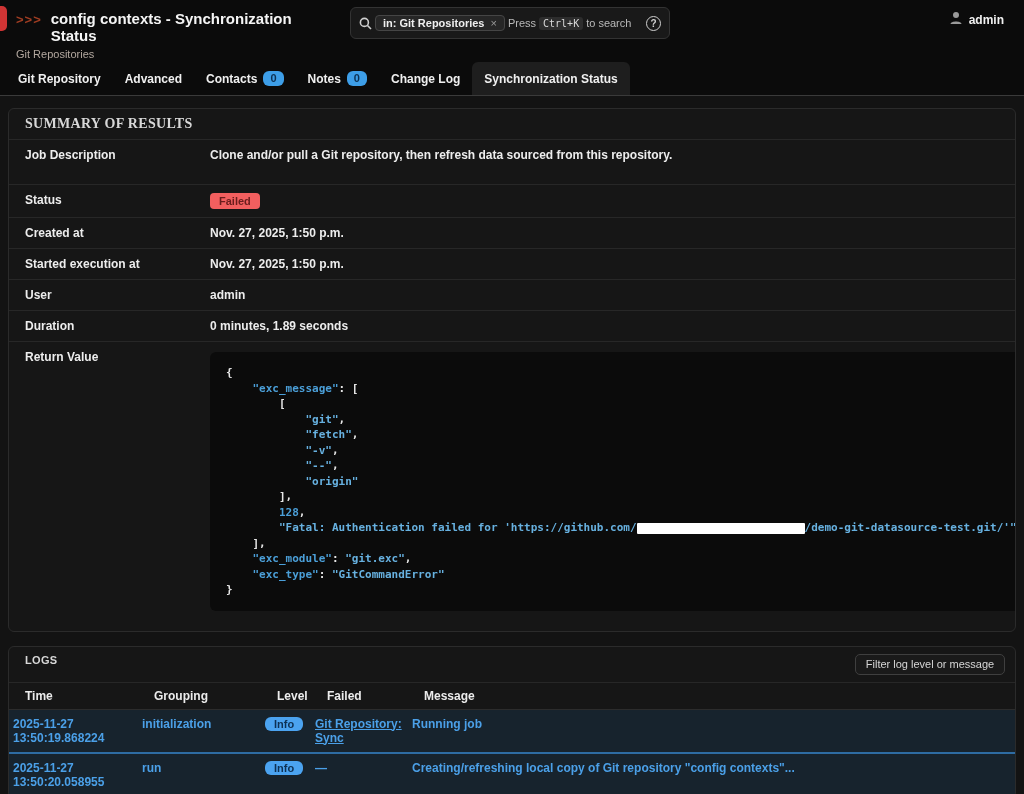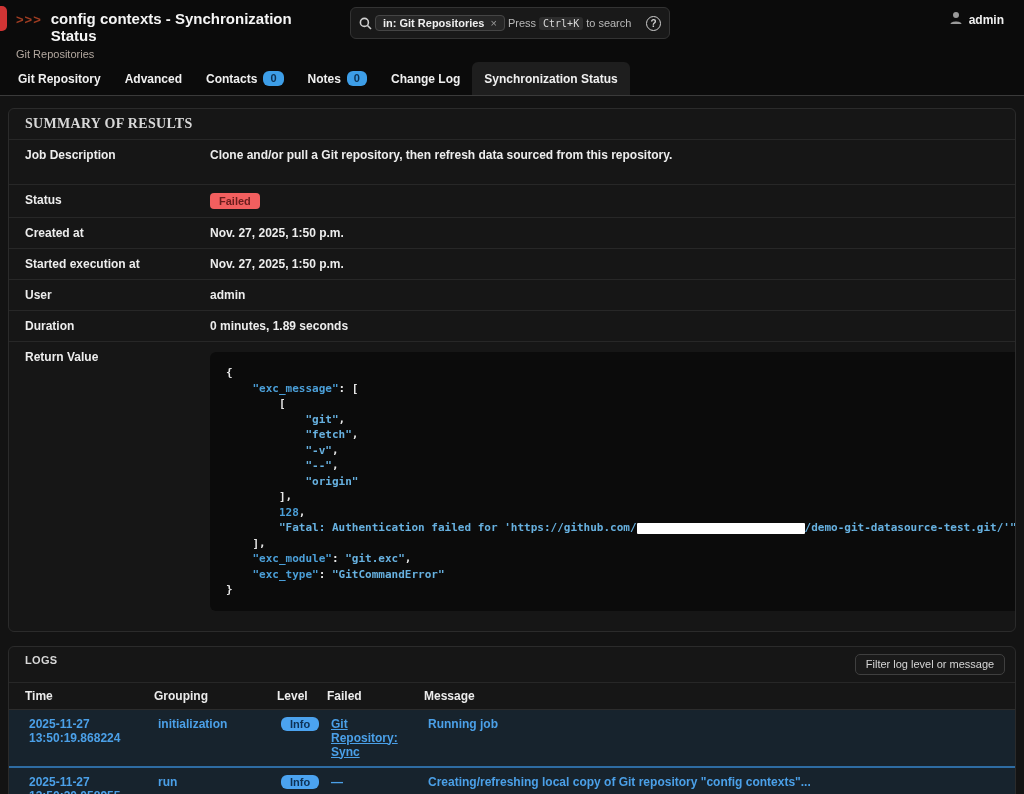--- a/index.html
+++ b/index.html
@@ -234,21 +234,21 @@
     font-weight: 700;
     color: #ececec;
     padding: 6px 6px 6px 16px;
     border-top: 1px solid #272727;
     border-bottom: 1px solid #2c2c2c;
   }
   table.logs td {
     vertical-align: top;
     font-size: 12px;
     font-weight: 700;
-    padding: 7px 6px 7px 20px;
+    padding: 7px 6px 7px 4px;
     word-wrap: break-word;
   }
   tr.log-info { background: #17232d; }
   tr.log-info td { color: #4ba0e8; border-bottom: 2px solid #2e6ca3; }
   .time-part { display: block; }
   .obj-link { text-decoration: underline; cursor: pointer; color: inherit; }
   .level-badge {
     display: inline-block;
     font-size: 11px; font-weight: 700;
     border-radius: 6px;

